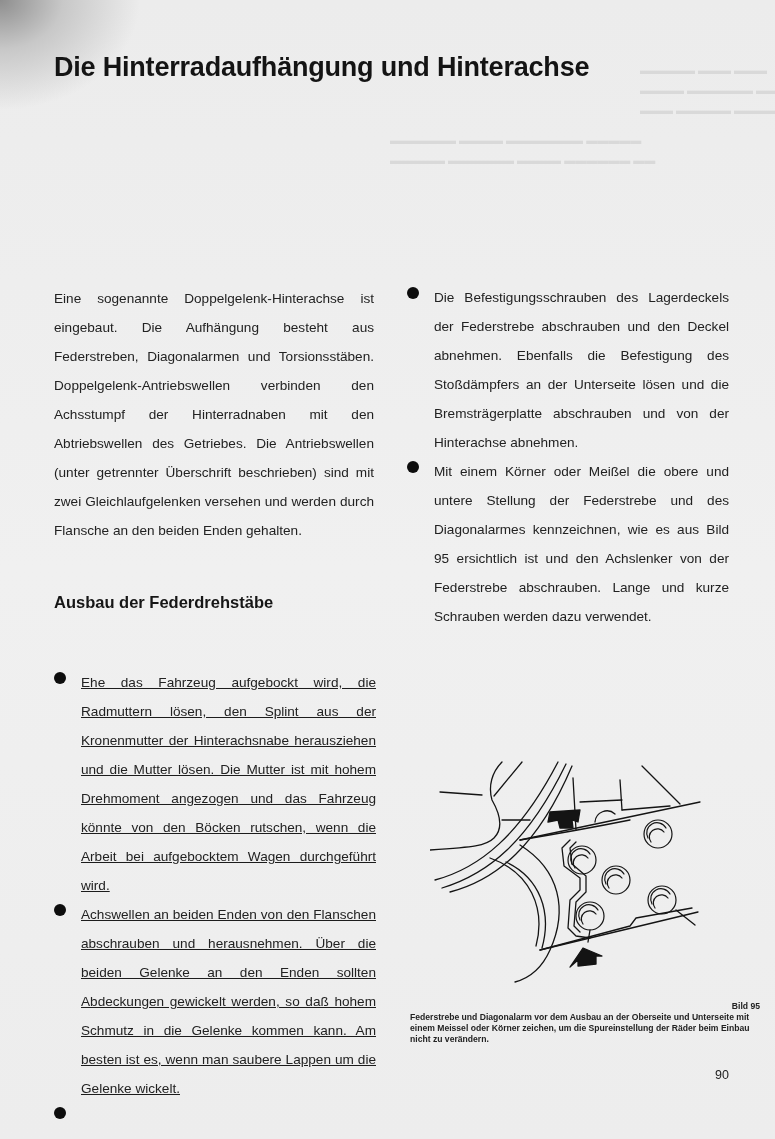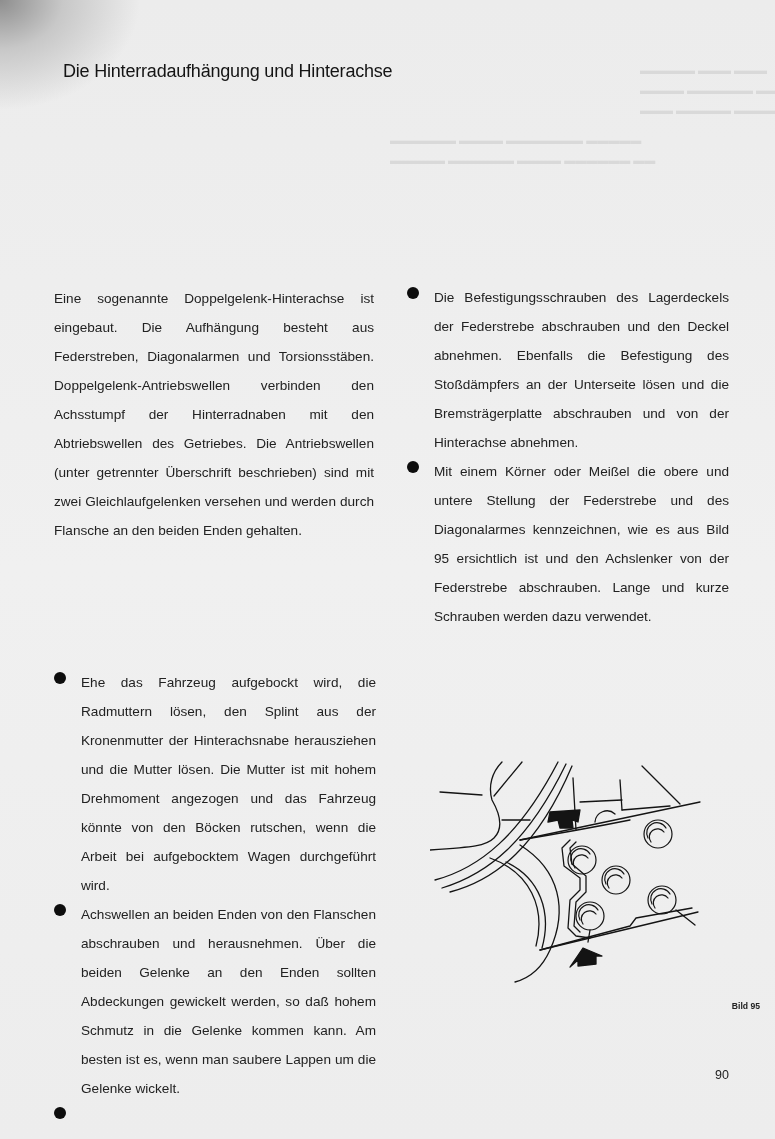--- a/index.html
+++ b/index.html
@@ -14,42 +14,42 @@
       position: absolute; left: 0; top: 0; width: 775px; height: 1139px;
       background: radial-gradient(ellipse 140px 110px at 0px 0px, #8e8e8e 0%, #c8c8c8 45%, rgba(239,239,239,0) 100%),
                   linear-gradient(180deg, #ececec 0%, #f0f0f0 50%, #ededed 100%);
     }
     .ghost {
       position: absolute; color: #d9d9d9; font-size: 11px; line-height: 20px;
       pointer-events: none; white-space: nowrap;
     }
     .title {
       position: absolute; left: 54px; top: 52px;
-      font-size: 18px; font-weight: normal; letter-spacing: -0.2px; color: #141414;
-      margin: 9px;
+      font-size: 27px; font-weight: bold; letter-spacing: -0.2px; color: #141414;
+      margin: 0;
     }
     .para {
       position: absolute; font-size: 13.6px; line-height: 29px;
       text-align: justify; color: #222;
     }
     .intro { left: 54px; top: 284px; width: 320px; }
     .subhead {
       position: absolute; left: 54px; top: 593px;
       font-size: 16.5px; font-weight: bold; color: #161616; margin: 0;
     }
     .bullets { position: absolute; list-style: none; margin: 0; padding: 0; }
     .bullets li {
       position: relative; padding-left: 27px; font-size: 13.6px; line-height: 29px;
       text-align: justify; color: #222; margin: 0;
     }
     .bullet-dot {
       position: absolute; left: 0; top: 4px; width: 12px; height: 12px;
       border-radius: 50%; background: #0d0d0d;
     }
-    .left-list { left: 54px; top: 668px; width: 322px; }
+    .left-list { left: 54px; top: 668px; width: 322px; text-decoration: underline; }
     .right-list { left: 407px; top: 283px; width: 322px; }
     .figure {
       position: absolute; left: 430px; top: 750px; width: 290px; height: 240px;
     }
     .caption {
       position: absolute; left: 410px; top: 1001px; width: 350px;
       font-size: 8.6px; line-height: 11px; font-weight: bold; color: #222;
     }
     .caption .cap-title { display: block; text-align: right; }
     .page-number {
@@ -75,20 +75,21 @@
     <li>
       <span class="bullet-dot"></span>
       <span>Die Befestigungsschrauben des Lagerdeckels der Federstrebe abschrauben und den Deckel abnehmen. Ebenfalls die Befestigung des Stoßdämpfers an der Unterseite lösen und die Bremsträgerplatte abschrauben und von der Hinterachse abnehmen.</span>
     </li>
     <li>
       <span class="bullet-dot"></span>
       <span>Mit einem Körner oder Meißel die obere und untere Stellung der Federstrebe und des Diagonalarmes kennzeichnen, wie es aus Bild 95 ersichtlich ist und den Achslenker von der Federstrebe abschrauben. Lange und kurze Schrauben werden dazu verwendet.</span>
     </li>
   </ul>
 
+  <h2 class="subhead">Ausbau der Federdrehstäbe</h2>
 
   <ul class="bullets left-list">
     <li>
       <span class="bullet-dot"></span>
       <span>Ehe das Fahrzeug aufgebockt wird, die Radmuttern lösen, den Splint aus der Kronenmutter der Hinterachsnabe herausziehen und die Mutter lösen. Die Mutter ist mit hohem Drehmoment angezogen und das Fahrzeug könnte von den Böcken rutschen, wenn die Arbeit bei aufgebocktem Wagen durchgeführt wird.</span>
     </li>
     <li>
       <span class="bullet-dot"></span>
       <span>Achswellen an beiden Enden von den Flanschen abschrauben und herausnehmen. Über die beiden Gelenke an den Enden sollten Abdeckungen gewickelt werden, so daß hohem Schmutz in die Gelenke kommen kann. Am besten ist es, wenn man saubere Lappen um die Gelenke wickelt.</span>
     </li>
@@ -149,16 +150,17 @@
         <circle cx="160" cy="166" r="14"></circle>
           <path d="M150 170 A10 10 0 0 1 168 160"></path>
           <path d="M153 174 A8 8 0 0 1 166 164"></path>
       </g>
       <path d="M160 180 L158 192"></path>
     </svg>
   </div>
 
   <div class="caption">
     <span class="cap-title">Bild 95</span>
+    <span>Federstrebe und Diagonalarm vor dem Ausbau an der Oberseite und Unterseite mit einem Meissel oder Körner zeichen, um die Spureinstellung der Räder beim Einbau nicht zu verändern.</span>
   </div>
 
   <div class="page-number">90</div>
 </div>
 
 </body></html>

